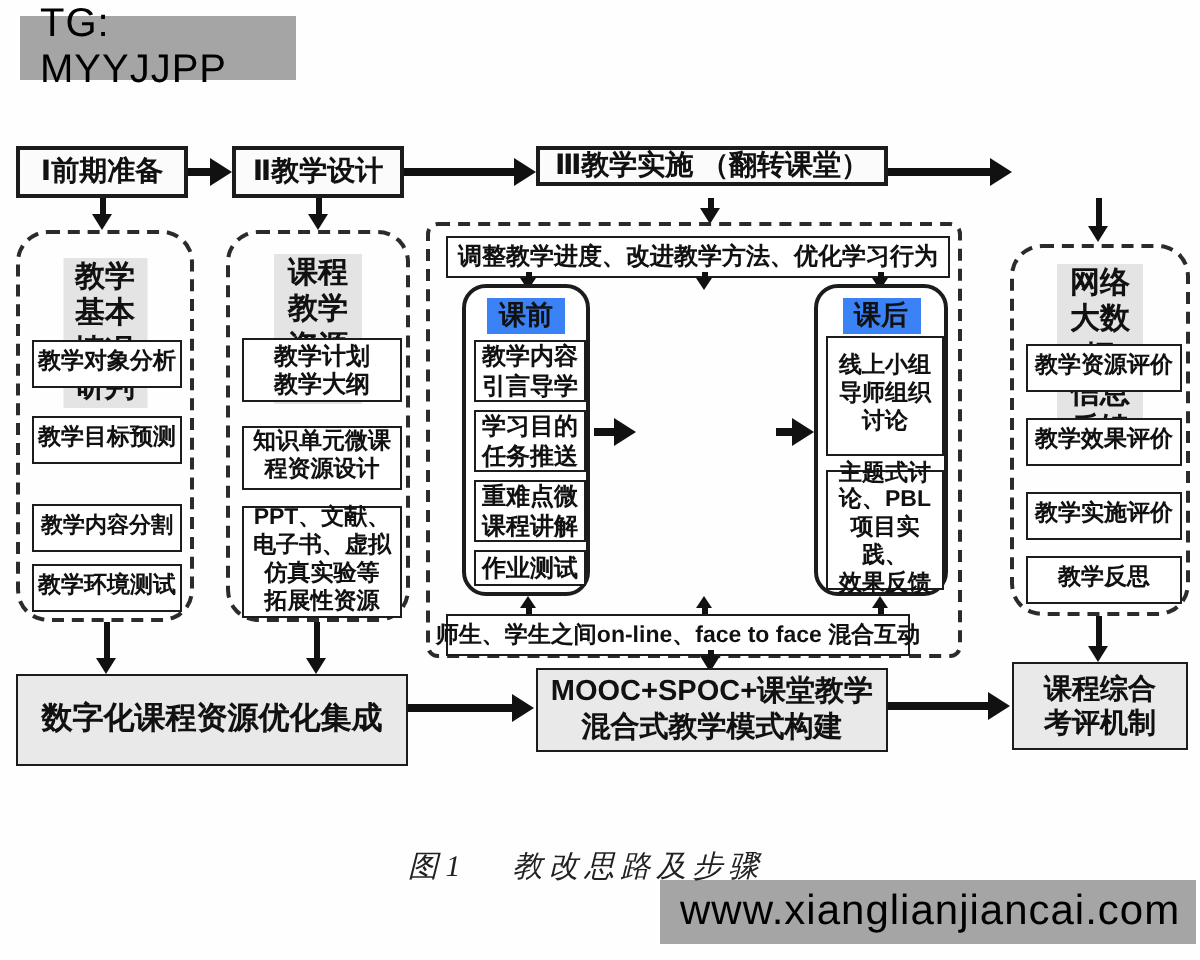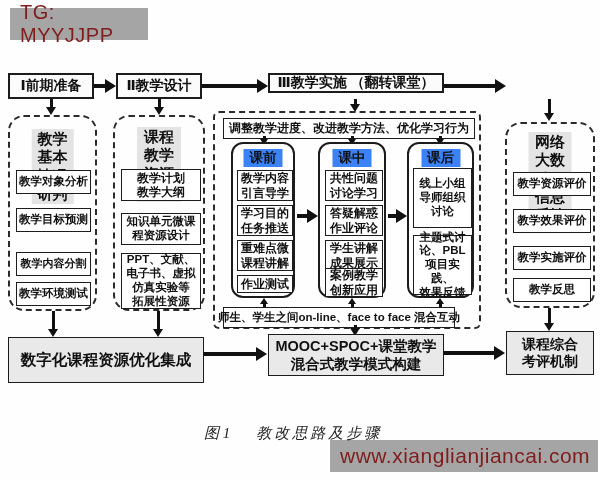--- a/index.html
+++ b/index.html
@@ -1,20 +1,20 @@
 <!DOCTYPE html>
 <html><head>
 <meta charset="utf-8">
 <style>
   * { margin:0; padding:0; box-sizing:border-box; }
   html,body { background:#fff; }
   body { width:600px; height:480px; font-family:"Liberation Sans","DejaVu Sans",sans-serif; position:relative; overflow:hidden; }
   #canvas { position:relative; width:600px; height:480px; background:#fefefe; }
 
-  .wm { position:absolute; background:#a5a5a5; color:#7f1d1d; display:flex; align-items:center; padding:16px 10px; font-size:20px; letter-spacing:0.5px; }
+  .wm { position:absolute; background:#a5a5a5; color:#000000; display:flex; align-items:center; padding:16px 10px; font-size:20px; letter-spacing:0.5px; }
 
   .stage-box { position:absolute; border:2px solid #1c1c1c; background:#fbfbfb; font-weight:bold; font-size:14px; color:#111; display:flex; align-items:center; justify-content:center; white-space:nowrap; }
 
   .dashed-panel { position:absolute; border:2px dashed #2b2b2b; border-radius:16px; background:transparent; }
   .panel-title { position:absolute; left:50%; transform:translateX(-50%); background:#e4e4e4; color:#111; font-weight:bold; font-size:15px; line-height:1.22; text-align:center; white-space:pre-line; padding:1px 4px; }
   .item-box { position:absolute; border:1.5px solid #1c1c1c; background:#fff; color:#111; font-weight:bold; display:flex; align-items:center; justify-content:center; text-align:center; white-space:pre-line; line-height:1.2; font-size:12px; }
 
   .phase-col { position:absolute; border:2px solid #1c1c1c; border-radius:12px; background:#fff; }
   .phase-header { position:absolute; left:50%; transform:translateX(-50%); top:5px; background:#3b82f6; padding:0 6px; font-weight:bold; font-size:13.5px; color:#111; white-space:nowrap; }
 
@@ -88,31 +88,20 @@
       <div class="phase-header">课前</div>
       <div class="item-box" style="left:4px; top:26px; width:56px; height:31px;">教学内容
 引言导学</div>
       <div class="item-box" style="left:4px; top:61px; width:56px; height:31px;">学习目的
 任务推送</div>
       <div class="item-box" style="left:4px; top:96px; width:56px; height:31px;">重难点微
 课程讲解</div>
       <div class="item-box" style="left:4px; top:131px; width:56px; height:18px;">作业测试</div>
     </div>
 
-    <div class="phase-col" style="left:103px; top:29px; width:68px; height:156px;">
-      <div class="phase-header">课中</div>
-      <div class="item-box" style="left:5px; top:26px; width:58px; height:31px;">共性问题
-讨论学习</div>
-      <div class="item-box" style="left:5px; top:61px; width:58px; height:31px;">答疑解惑
-作业评论</div>
-      <div class="item-box" style="left:5px; top:96px; width:58px; height:31px;">学生讲解
-成果展示</div>
-      <div class="item-box" style="left:5px; top:124px; width:58px; height:29px;">案例教学
-创新应用</div>
-    </div>
 
     <div class="phase-col" style="left:192px; top:29px; width:67px; height:156px;">
       <div class="phase-header">课后</div>
       <div class="item-box" style="left:4px; top:24px; width:59px; height:60px; font-size:11.5px;">线上小组
 导师组织
 讨论</div>
       <div class="item-box" style="left:4px; top:91px; width:59px; height:60px; font-size:11.5px;">主题式讨
 论、PBL
 项目实践、
 效果反馈</div>

